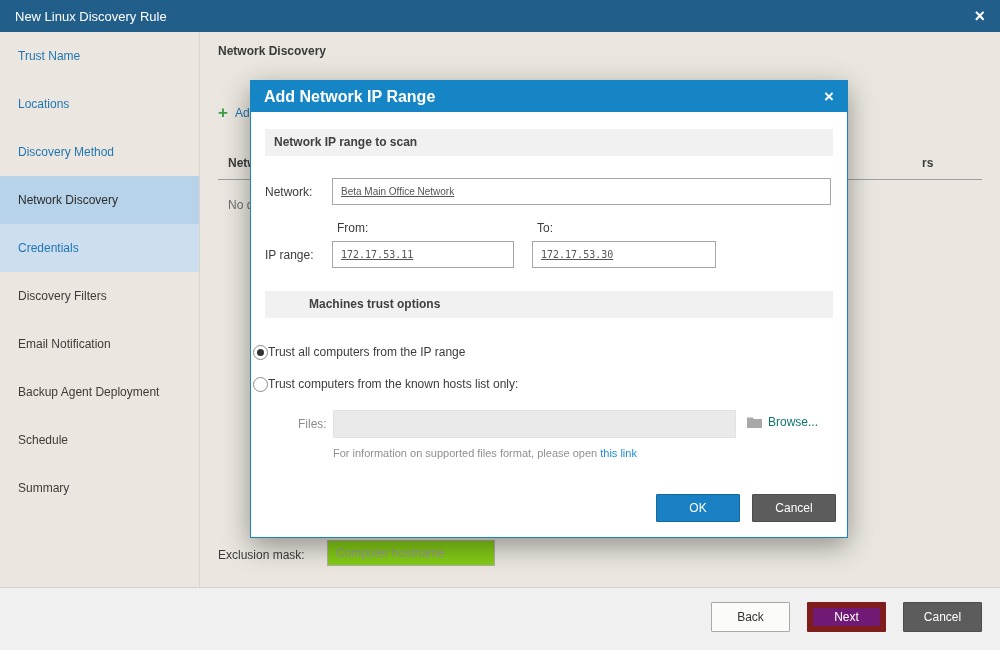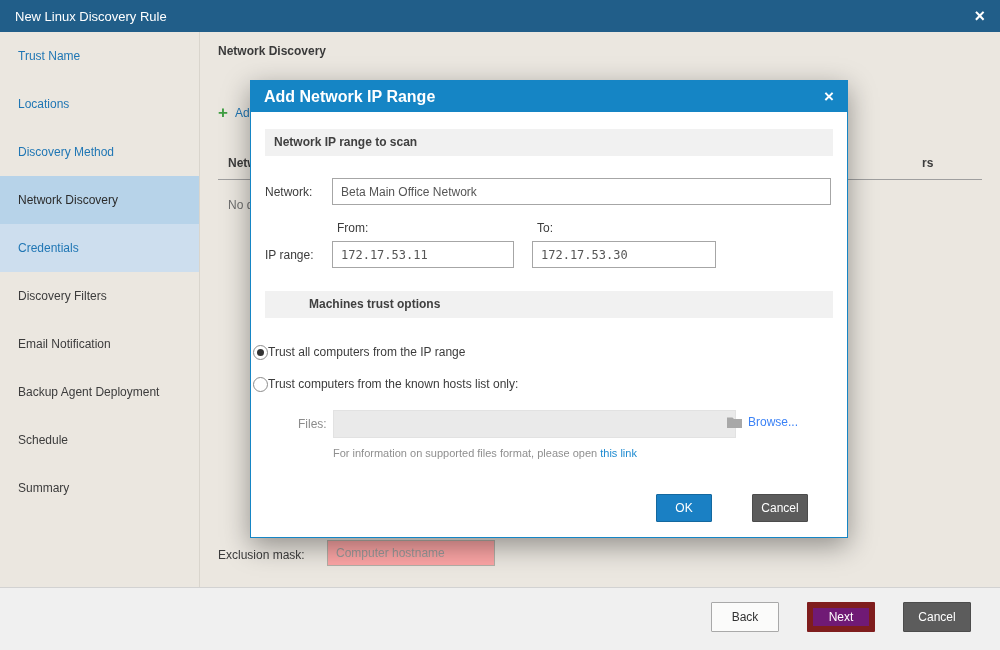--- a/index.html
+++ b/index.html
@@ -37,32 +37,32 @@
   .add-row { position:absolute; top:74px; left:18px; display:flex; align-items:center; gap:7px; cursor:pointer; }
   .add-row .plus { color:#3f9e42; font-size:17px; font-weight:bold; line-height:14px; }
   .add-row .add-label { color:#1f76b4; }
   .tbl-col1 { position:absolute; top:124px; left:28px; font-weight:bold; }
   .tbl-col2 { position:absolute; top:124px; left:722px; font-weight:bold; }
   .tbl-line { position:absolute; top:147px; left:18px; width:764px; border-top:1px solid #9f9f9f; }
   .empty-text { position:absolute; top:166px; left:28px; color:#6e6e6e; }
   .excl-label { position:absolute; top:516px; left:18px; }
   .excl-input {
     position:absolute; top:508px; left:127px; width:168px; height:26px;
-    border:1px solid #b3afa7; background:#fca5a5; padding:0 8px;
+    border:1px solid #b3afa7; background:#84cc16; padding:0 8px;
     font-family:"Liberation Sans","DejaVu Sans",sans-serif; font-size:12px; color:#555;
   }
   .excl-input::placeholder { color:#9a9a9a; opacity:1; }
 
   
   .footer {
     position:absolute; top:587px; left:0; width:1000px; height:63px;
     background:#f0f0f0; border-top:1px solid #d2d2d2;
   }
   .btn {
-    position:absolute; top:14px; width:68px; height:30px;
+    position:absolute; top:14px; width:79px; height:30px;
     font-family:"Liberation Sans","DejaVu Sans",sans-serif; font-size:12px;
     cursor:pointer; border-radius:1px;
   }
   .btn-back   { left:711px; background:#fbfbfa; border:1px solid #a9a9a9; color:#333; }
   .btn-next   { left:807px; background:#701a75; border:6px solid #7f1d1d; color:#fff; }
   .btn-cancelf{ left:903px; background:#5c5c5c; border:1px solid #4c4c4c; color:#fff; }
 
   
   .modal {
     position:absolute; left:250px; top:80px; width:598px; height:458px;
@@ -86,46 +86,47 @@
 
   .m-label { position:absolute; color:#3c3c3c; }
   .lbl-network { top:104px; left:14px; }
   .lbl-from { top:140px; left:86px; }
   .lbl-to { top:140px; left:286px; }
   .lbl-iprange { top:167px; left:14px; }
   .lbl-files { top:336px; left:47px; color:#8c8c8c; }
 
   .m-input {
     position:absolute; height:27px; border:1px solid #a6a6a6; background:#fff;
-    padding:0 8px; font-size:12px; color:#555;
+    padding:0 8px; font-size:10px; color:#555;
     font-family:"Liberation Sans","DejaVu Sans",sans-serif;
+    text-decoration:underline;
   }
   .input-network { top:97px; left:81px; width:499px; }
   .input-from { top:160px; left:81px; width:182px; font-family:"DejaVu Sans Mono",monospace; }
   .input-to   { top:160px; left:281px; width:184px; font-family:"DejaVu Sans Mono",monospace; }
   .input-files { top:329px; left:82px; width:403px; height:28px; background:#eaeaea; border:1px solid #e2e2e2; }
 
   .radio-row { position:absolute; left:2px; display:flex; align-items:flex-start; cursor:pointer; }
   .radio-row1 { top:264px; }
   .radio-row2 { top:296px; }
   .radio {
     width:15px; height:15px; border:1px solid #8c8c8c; border-radius:50%;
     background:#fff; position:relative; flex:0 0 auto;
   }
   .radio.selected::after {
     content:""; position:absolute; left:3px; top:3px; width:7px; height:7px;
     border-radius:50%; background:#333;
   }
 
-  .browse { position:absolute; top:334px; left:476px; display:flex; align-items:center; gap:6px; color:#3b82f6; }
+  .browse { position:absolute; top:334px; left:496px; display:flex; align-items:center; gap:6px; color:#0f766e; }
   .hint { position:absolute; top:366px; left:82px; font-size:11px; color:#8f8f8f; }
   .hint a { color:#1e8bd1; text-decoration:none; cursor:pointer; }
 
   .mbtn {
-    position:absolute; top:413px; width:56px; height:28px;
+    position:absolute; top:413px; width:84px; height:28px;
     font-family:"Liberation Sans","DejaVu Sans",sans-serif; font-size:12px;
     cursor:pointer; border-radius:1px;
   }
   .btn-ok { left:405px; background:#1a80c4; border:1px solid #14689f; color:#fff; }
   .btn-cancelm { left:501px; background:#5c5c5c; border:1px solid #4c4c4c; color:#fff; }
 </style>
 </head>
 <body>
 
 <div class="titlebar">

